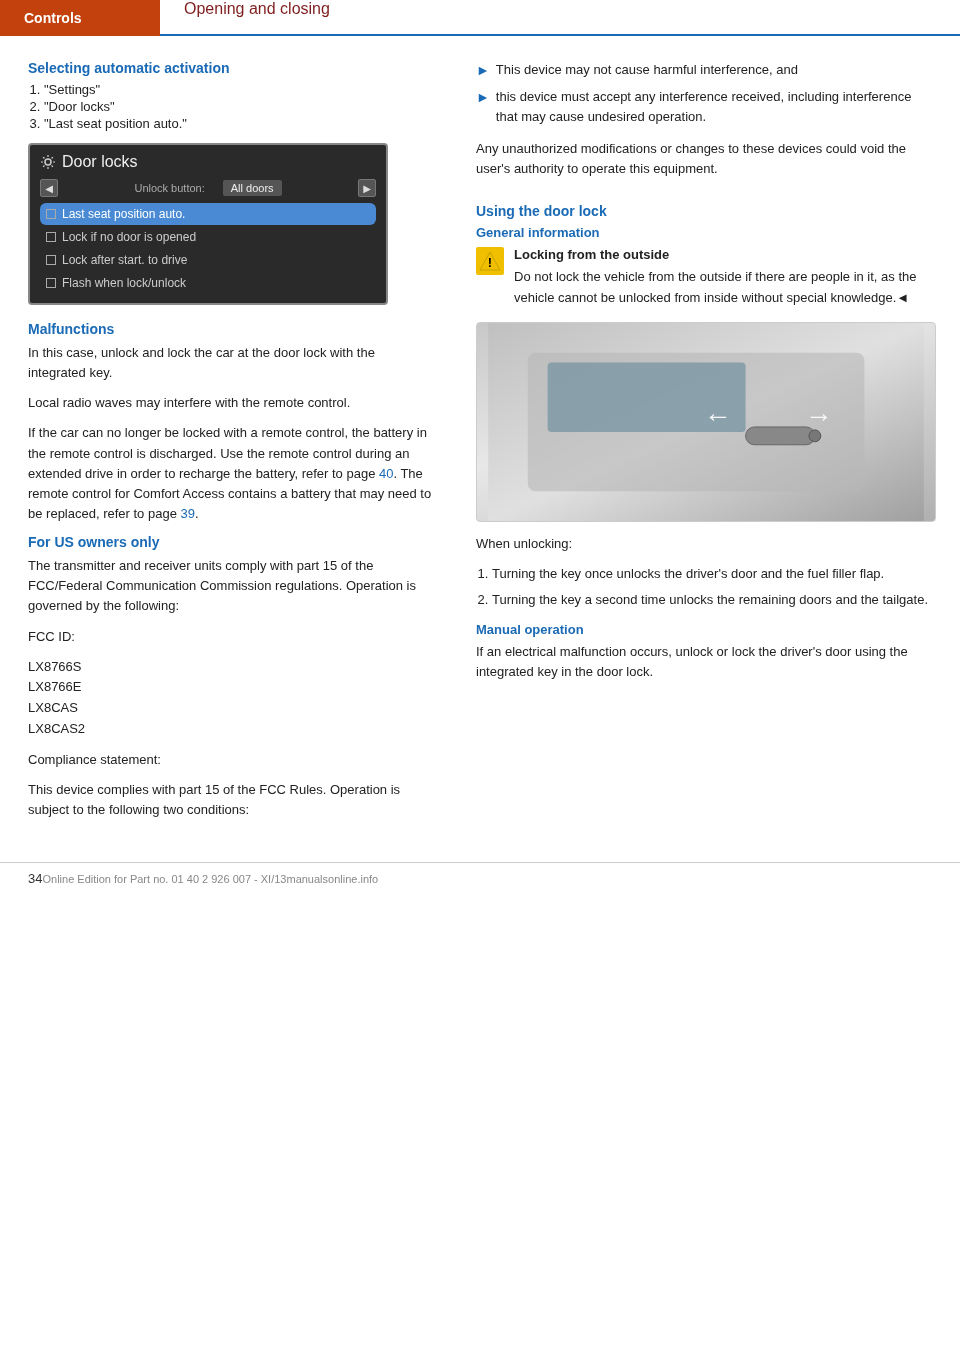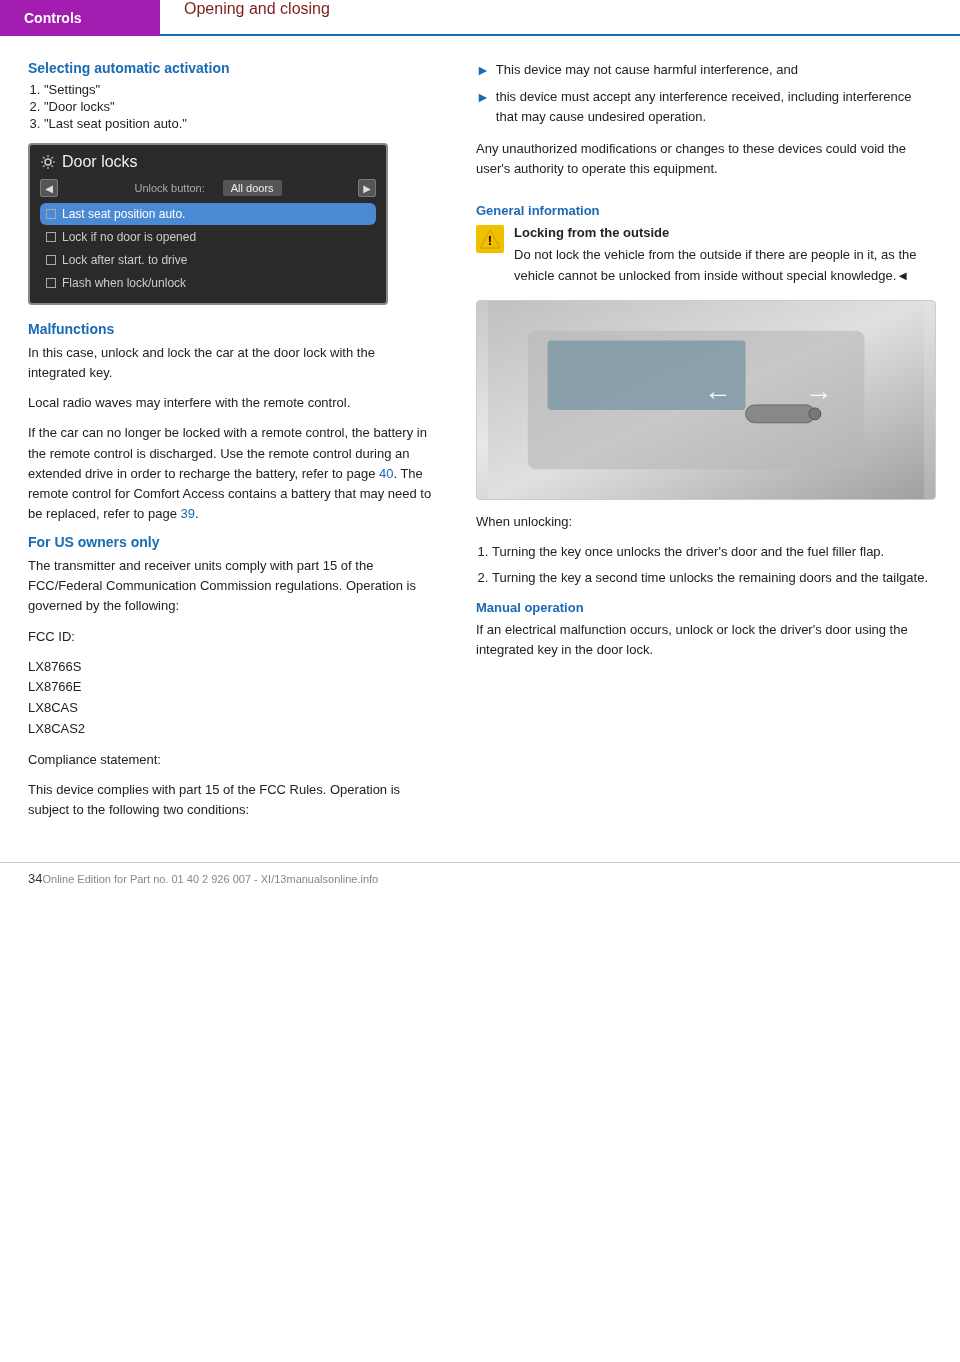--- a/index.html
+++ b/index.html
@@ -12,21 +12,21 @@
       min-height: 1362px;
     }
 
     
     .header {
       display: flex;
       height: 36px;
       align-items: center;
     }
     .header-controls {
-      background: #a21caf;
+      background: #c2410c;
       color: #fff;
       font-weight: bold;
       font-size: 14px;
       padding: 0 24px;
       height: 100%;
       display: flex;
       align-items: center;
       min-width: 160px;
     }
     .header-section {
@@ -379,20 +379,21 @@
       <li>
         <span class="arrow-bullet">►</span>
         <span>this device must accept any interference received, including interference that may cause undesired operation.</span>
       </li>
     </ul>
 
     <p>Any unauthorized modifications or changes to these devices could void the user's authority to operate this equipment.</p>
 
     <div class="section-gap"></div>
 
+    <div class="section-title">Using the door lock</div>
     <div class="subsection-title">General information</div>
 
     <div class="warning-box">
       <div class="warning-icon">
         <svg width="22" height="22" viewBox="0 0 22 22">
           <polygon points="11,2 21,20 1,20" fill="#f0c000" stroke="#c8a000" stroke-width="1"></polygon>
           <text x="11" y="17" text-anchor="middle" font-size="13" font-weight="bold" fill="#000">!</text>
         </svg>
       </div>
       <div class="warning-text">

